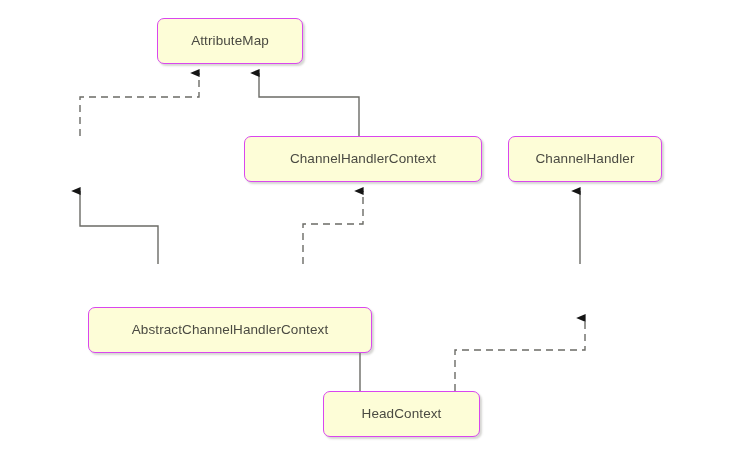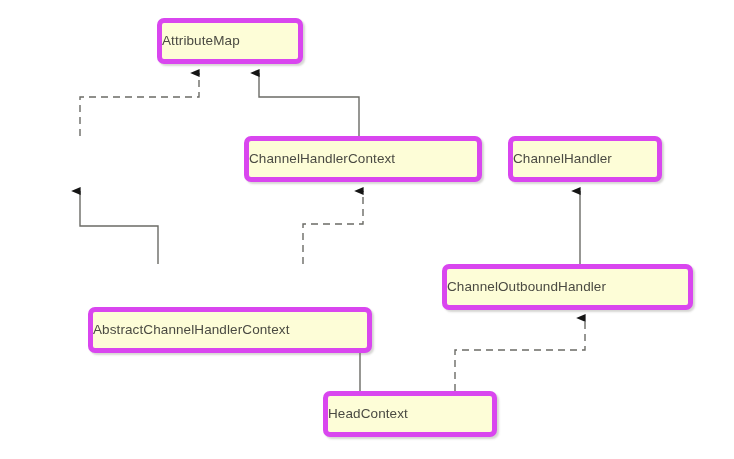--- a/index.html
+++ b/index.html
@@ -19,25 +19,26 @@
     position: absolute;
     left: 0;
     top: 0;
     width: 734px;
     height: 459px;
   }
   .class-box {
     position: absolute;
     box-sizing: border-box;
     background: #fdfdd7;
-    border: 5px solid #d946ef;
+    border: 1px solid #d946ef;
     border-radius: 7px;
     box-shadow: 2px 2px 2px rgba(120,120,110,0.30);
     display: flex;
     align-items: center;
+    justify-content: center;
     z-index: 2;
   }
   .class-label {
     color: #4a4a42;
     font-size: 13.5px;
     font-family: "Liberation Sans", sans-serif;
     line-height: 1;
     white-space: nowrap;
     letter-spacing: 0.1px;
   }
@@ -79,21 +80,18 @@
   </div>
 
   <div class="class-box" style="left:508px; top:136px; width:154px; height:46px;">
     <span class="class-label">ChannelHandler</span>
   </div>
 
   <div class="class-box" style="left:88px; top:264px; width:284px; height:46px;margin-top:43px;">
     <span class="class-label">AbstractChannelHandlerContext</span>
   </div>
 
-  <div class="class-box" style="left:442px; top:264px; width:251px; height:46px;">
-    <span class="class-label">ChannelOutboundHandler</span>
-  </div>
 
-  <div class="class-box" style="left:323px; top:391px; width:174px; height:46px;">
+  <div class="class-box" style="left:323px; top:391px; width:157px; height:46px;">
     <span class="class-label">HeadContext</span>
   </div>
 
 </div>
 
 </body></html>

